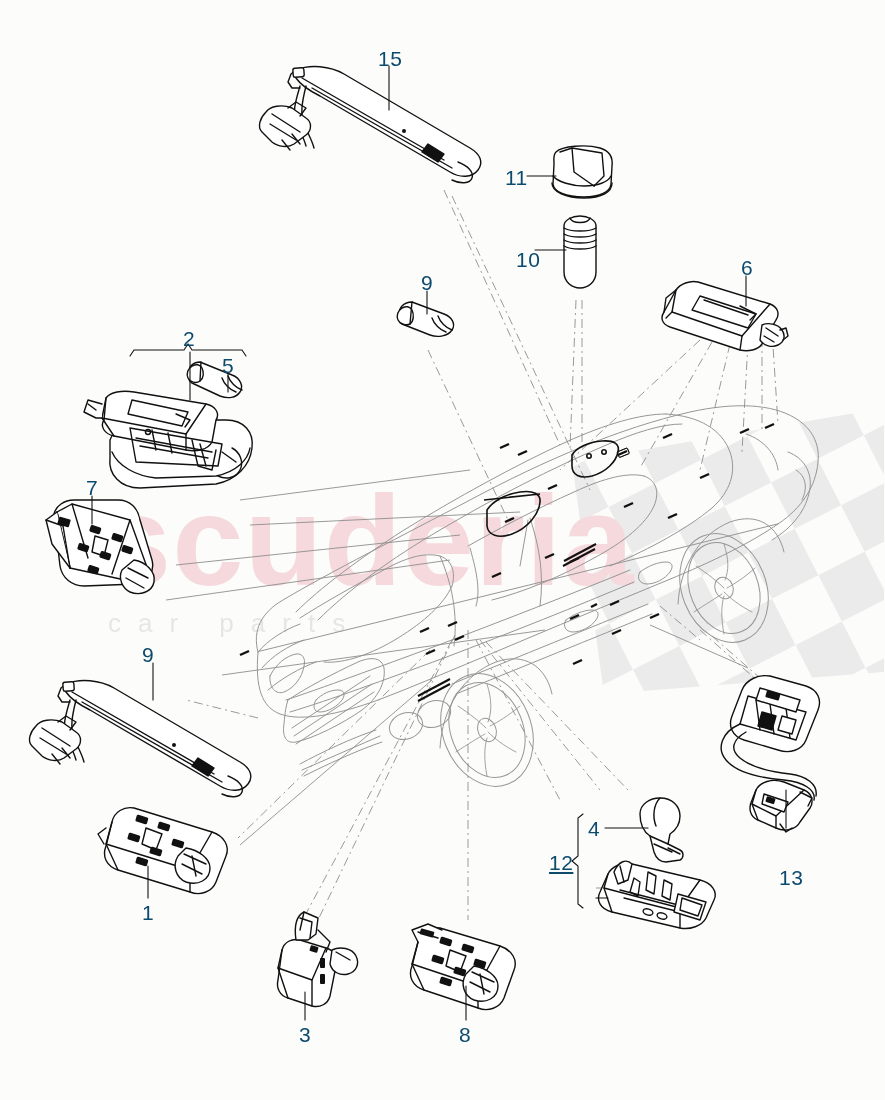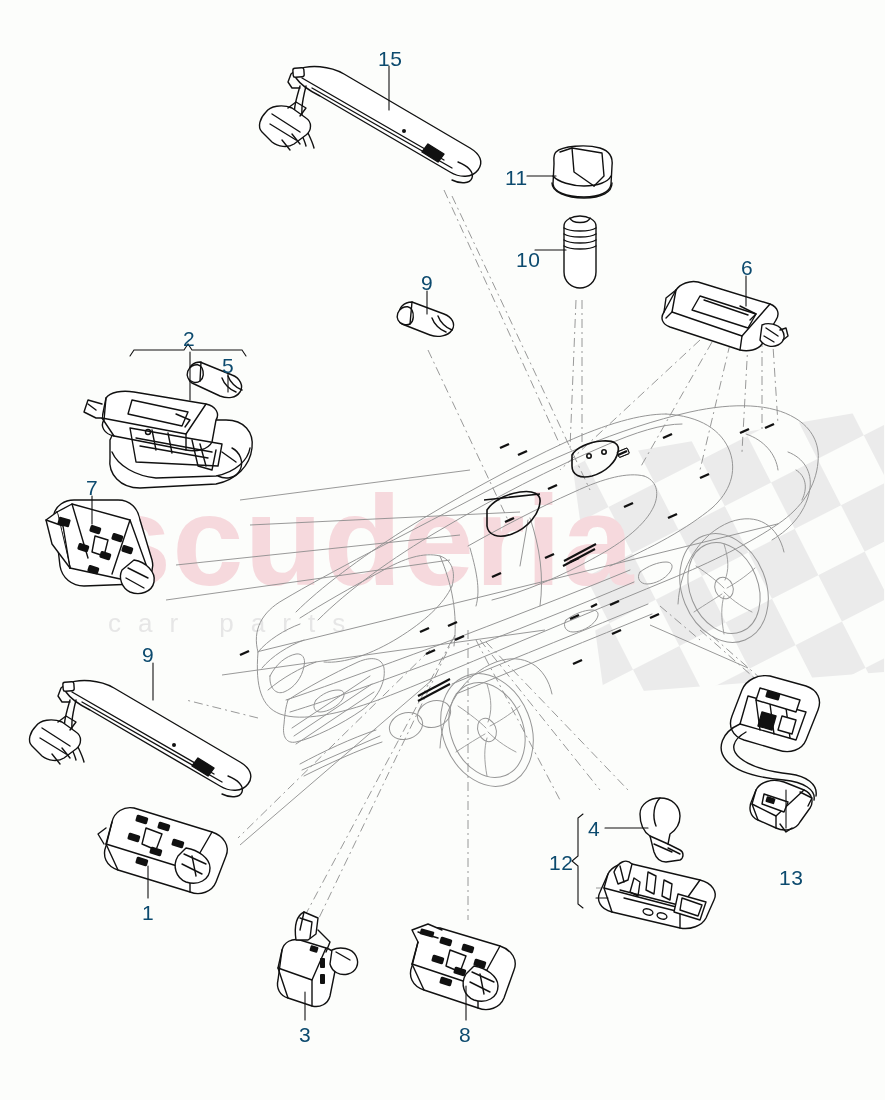--- a/index.html
+++ b/index.html
@@ -575,19 +575,19 @@
     <span class="lbl" style="left:505px; top:167px;">11</span>
     <span class="lbl" style="left:516px; top:241px;margin-top:8px;">10</span>
     <span class="lbl" style="left:741px; top:257px;">6</span>
     <span class="lbl" style="left:421px; top:272px;">9</span>
     <span class="lbl" style="left:183px; top:328px;">2</span>
     <span class="lbl" style="left:222px; top:355px;">5</span>
     <span class="lbl" style="left:86px;  top:477px;">7</span>
     <span class="lbl" style="left:142px; top:644px;">9</span>
     <span class="lbl" style="left:779px; top:832px;margin-top:35px;">13</span>
     <span class="lbl" style="left:588px; top:818px;">4</span>
-    <span class="lbl" style="left:549px; top:852px;">12</span>
+    <span class="lbl" style="left:549px; top:852px;text-decoration:underline;">12</span>
     <span class="lbl" style="left:142px; top:902px;">1</span>
     <span class="lbl" style="left:299px; top:1024px;">3</span>
     <span class="lbl" style="left:459px; top:1024px;">8</span>
   </div>
 
 </div>
 
 </body></html>

